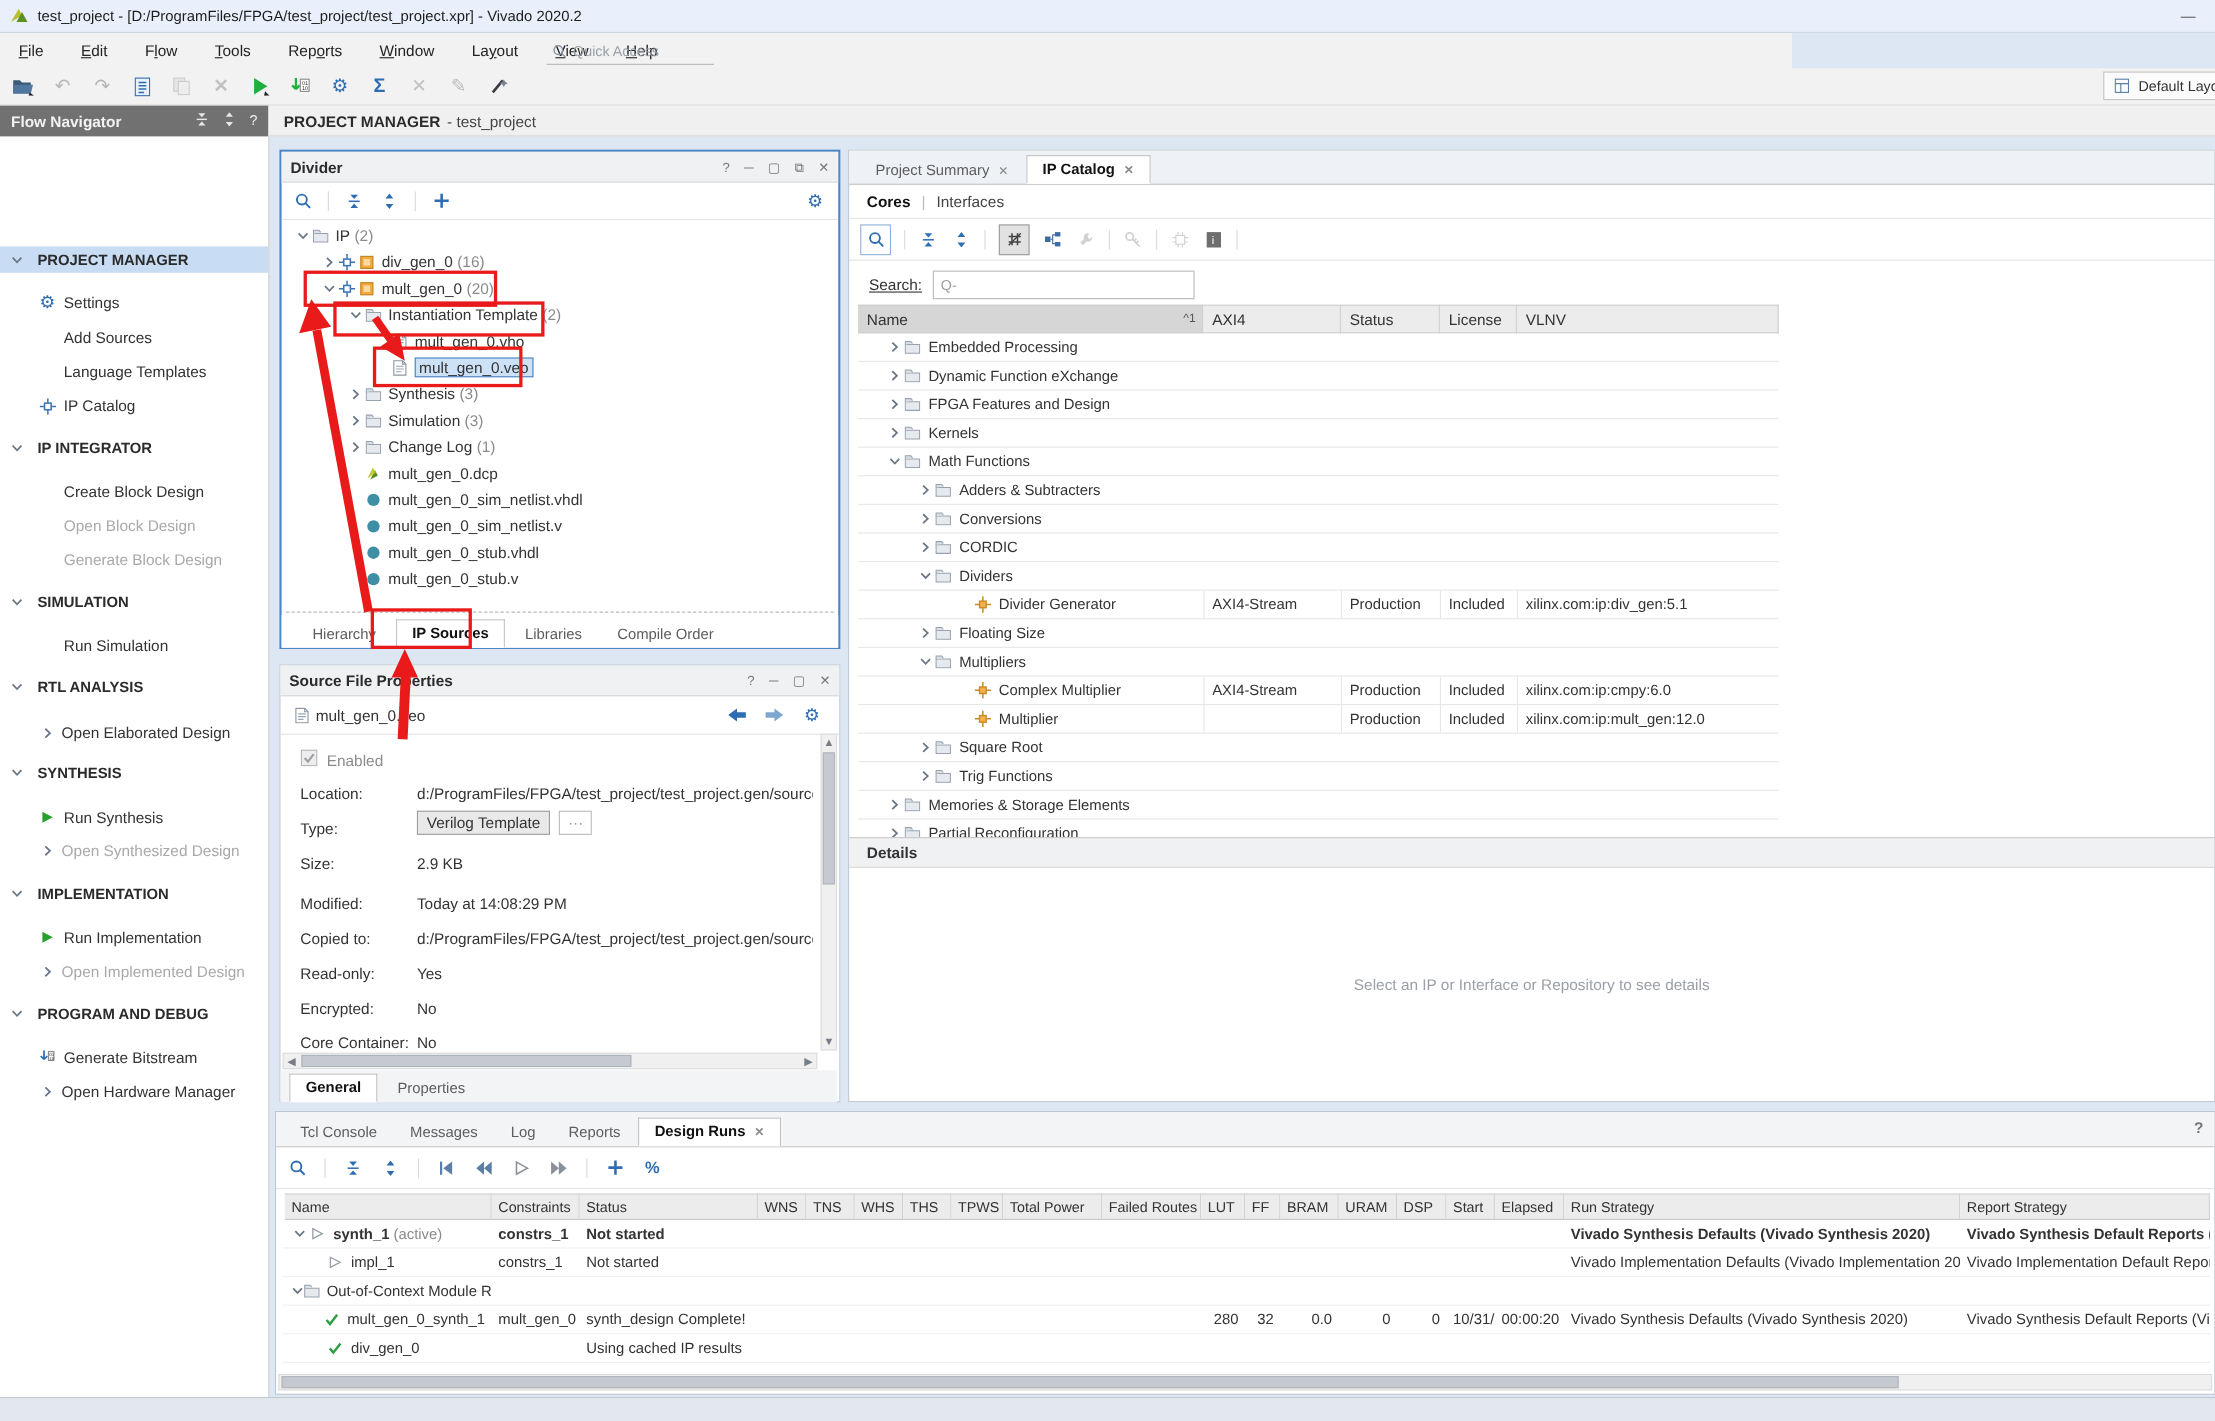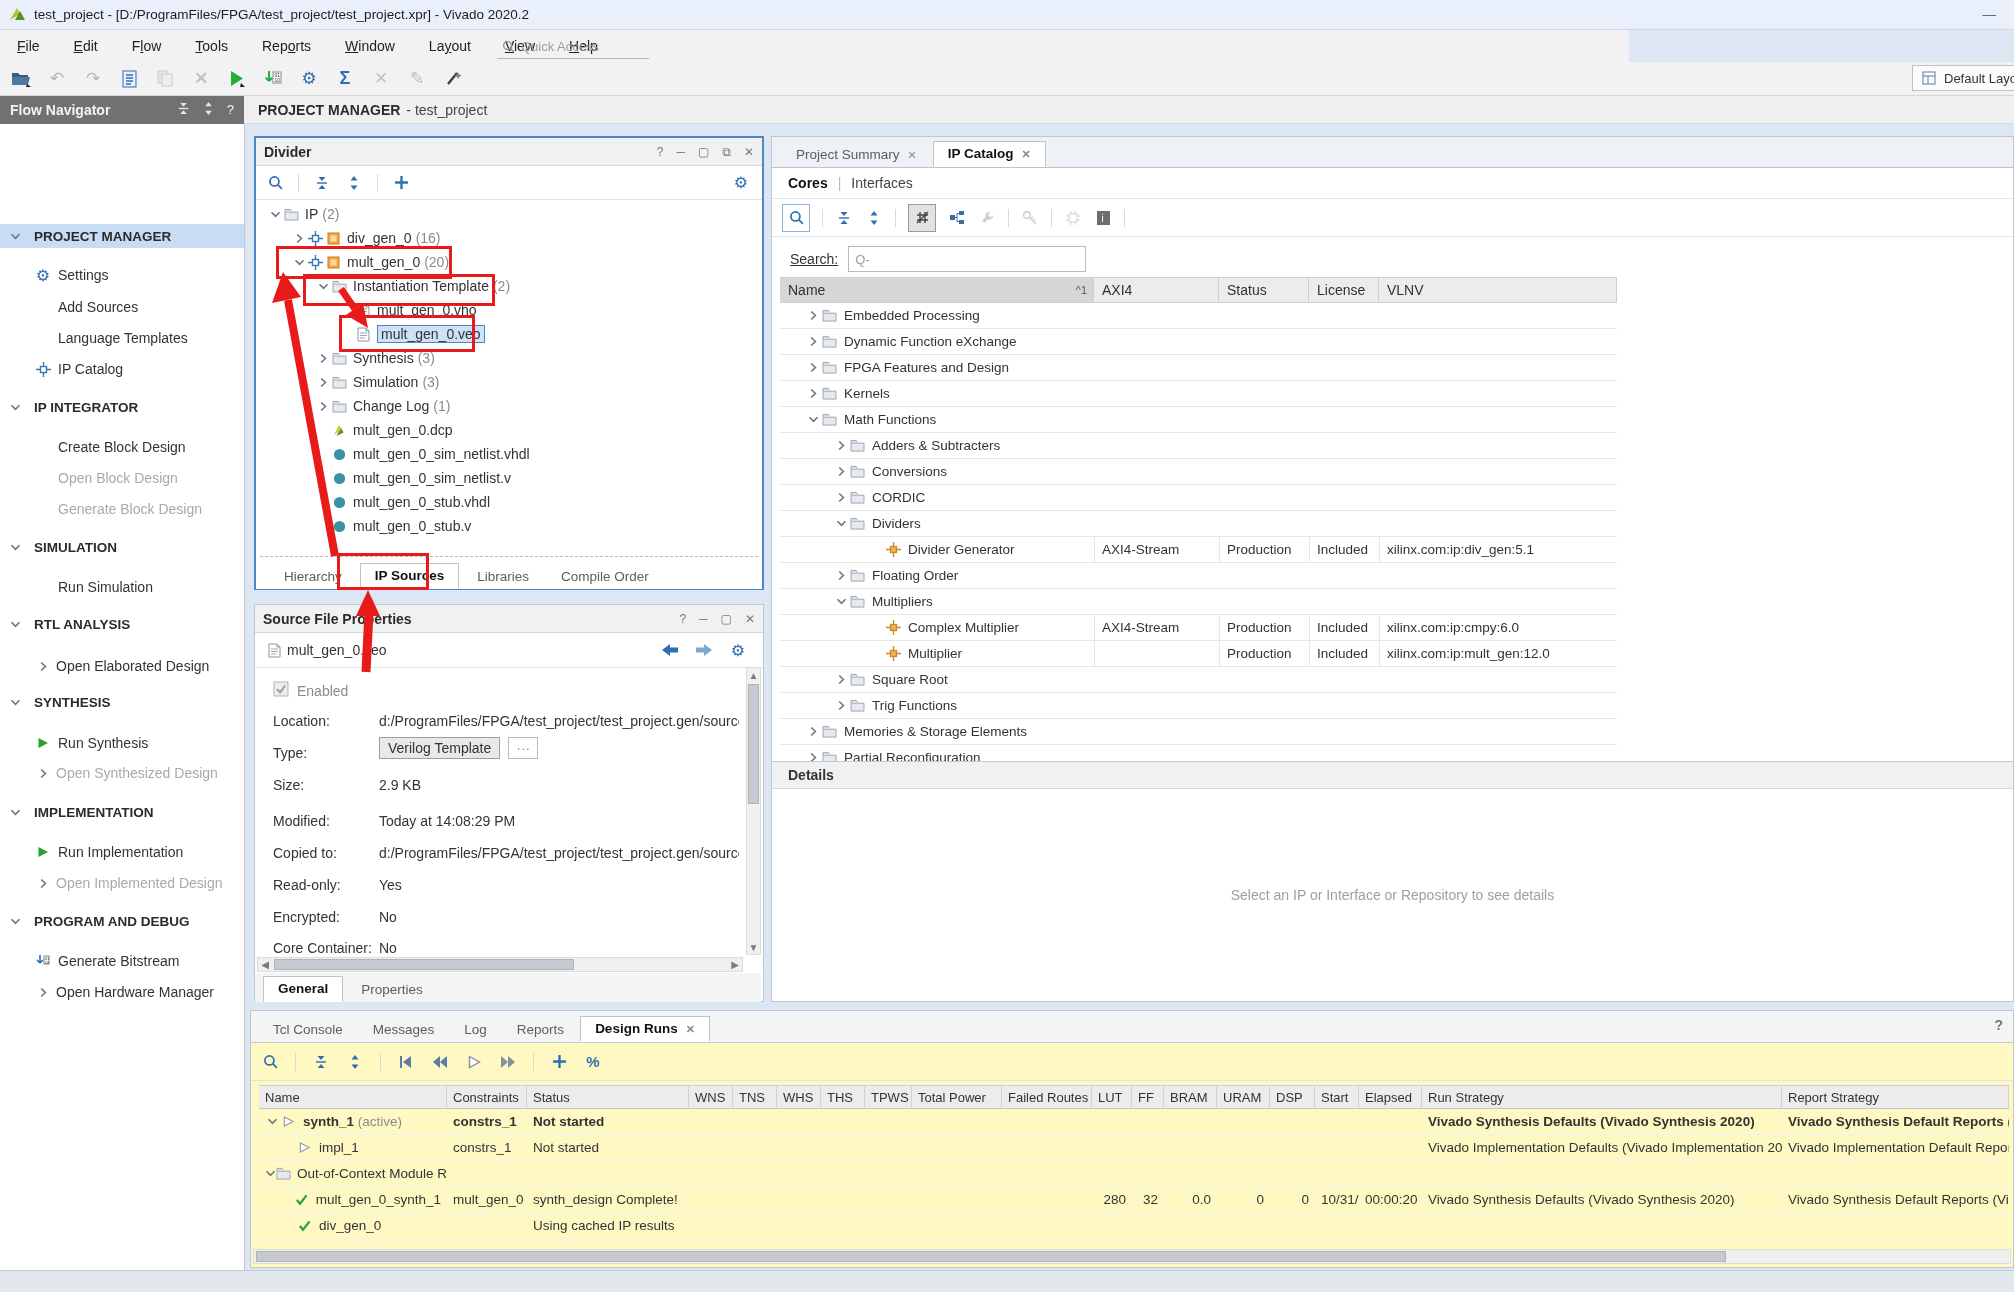--- a/index.html
+++ b/index.html
@@ -915,21 +915,21 @@
               <svg width="11" height="11" viewBox="0 0 11 11">
                 <path d="M3.2 1.5 L7.4 5.5 L3.2 9.5" fill="none" stroke="#697684" stroke-width="1.6"></path>
               </svg>
             </span>
             <span class="icn">
               <svg width="15" height="13" viewBox="0 0 16 14">
                 <path d="M1 4.5h14V13H1z" fill="#e6eaef" stroke="#98a2ae"></path>
                 <path d="M1 4.5V1.5h5.5l1.6 2" fill="#d9dee5" stroke="#98a2ae"></path>
               </svg>
             </span>
-            <span style="margin-left: 6px;">Floating Order</span>
+            <span style="margin-left: 6px;">Floating Size</span>
           </div>
         </div>
         <div class="cat-row">
           <div class="cat-cell clip" style="left: 0px; width: 312px;">
             <span style="display: inline-block; width: 54px;"></span>
             <span class="chev">
               <svg width="11" height="11" viewBox="0 0 11 11">
                 <path d="M1.5 3.2 L5.5 7.4 L9.5 3.2" fill="none" stroke="#697684" stroke-width="1.6"></path>
               </svg>
             </span>
@@ -1052,21 +1052,21 @@
         </div>
       </div>
     <div style="position:absolute;left:0;top:652px;width:1241px;height:212px;display:flex;align-items:center;justify-content:center;">
       <span style="color:#9aa0a8;">Select an IP or Interface or Repository to see details</span>
     </div>
     <div style="position:absolute;left:0;top:624px;width:1241px;height:28px;background:#f0f1f3;border-top:1px solid #c9c9c9;border-bottom:1px solid #d9d9d9;display:flex;align-items:center;padding-left:16px;box-sizing:border-box;font-weight:bold;">
       <span>Details</span>
     </div>
   </div>
 
-  <div class="abs" style="left:250px;top:1010px;width:1764px;height:258px;background:#fef9c3;border:1px solid #bfc6cf;box-sizing:border-box;">
+  <div class="abs" style="left:250px;top:1010px;width:1764px;height:258px;background:#ffffff;border:1px solid #bfc6cf;box-sizing:border-box;">
     <div id="bot-tabs" class="tabbar" style="height:32px;border-bottom:1px solid #c9c9c9;padding-left:8px;gap:2px;">
         <div class="tab">Tcl Console</div>
         <div class="tab">Messages</div>
         <div class="tab">Log</div>
         <div class="tab">Reports</div>
         <div class="tab act">Design Runs<span class="xglyph">✕</span></div>
       </div>
     <span style="position:absolute;right:10px;top:6px;color:#777;font-weight:bold;">?</span>
     <div class="ptool" style="height:38px;gap:16px;">
       <span class="icn">

